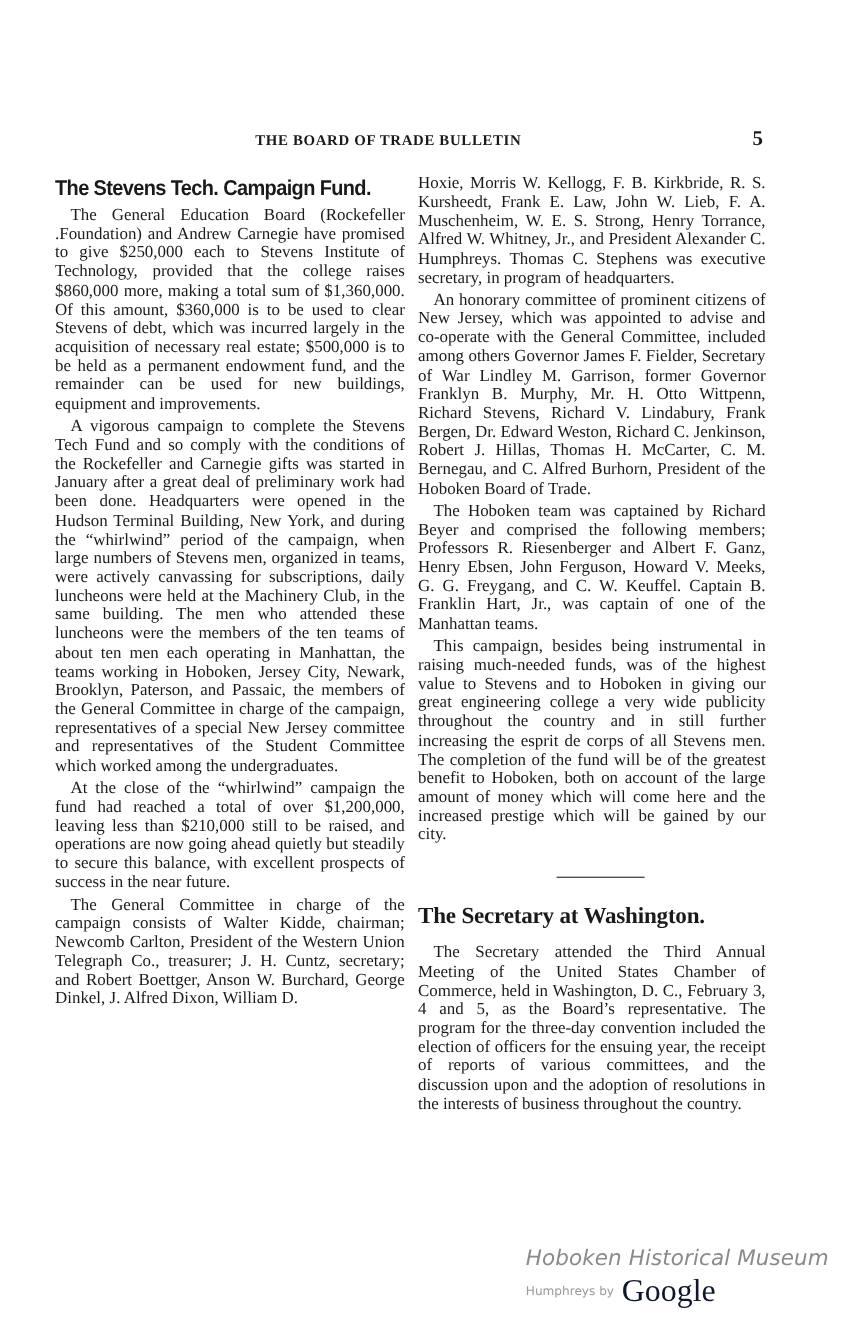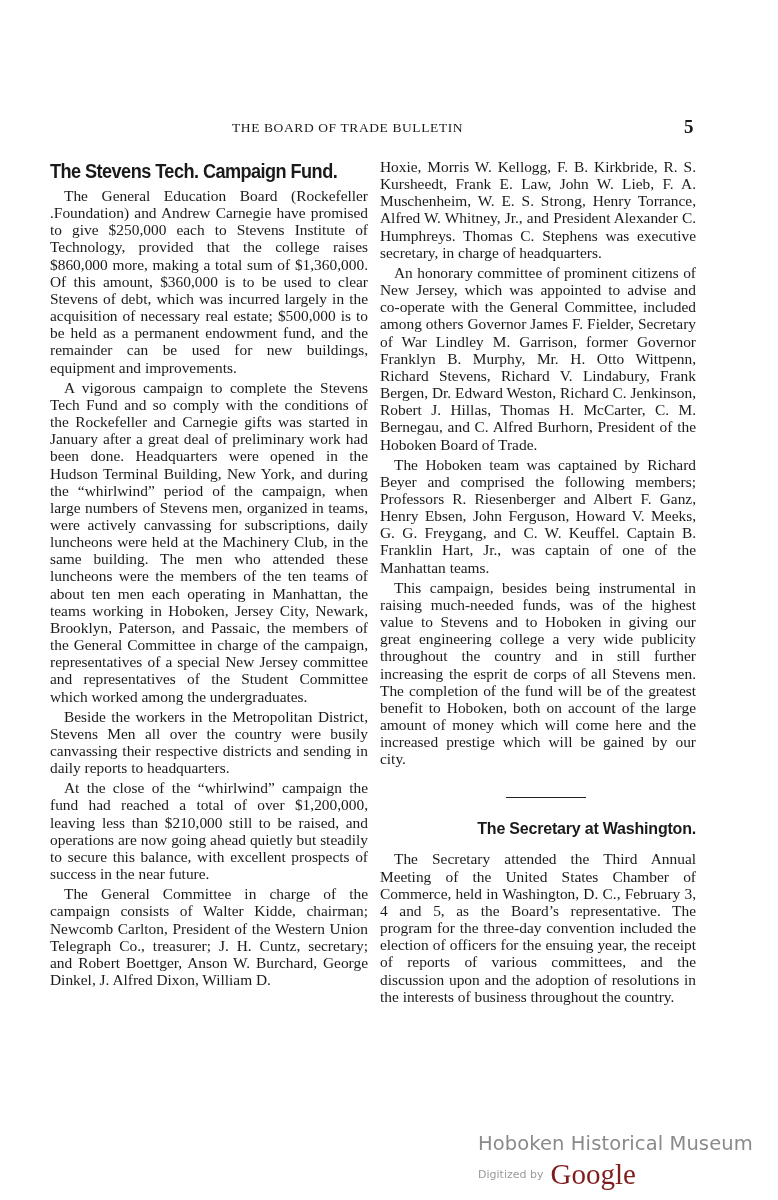--- a/index.html
+++ b/index.html
@@ -1,60 +1,59 @@
 <!DOCTYPE html>
 <html><head>
 <meta charset="utf-8">
 <style>
   html, body { margin: 0; padding: 0; background: #ffffff; }
   body { width: 778px; height: 1200px; position: relative; overflow: hidden; color: #1a1a1a; font-family: "Liberation Serif", "DejaVu Serif", serif; }
   .running-head { position: absolute; top: 120px; left: 0; width: 778px; }
-  .running-title { position: absolute; left: 232px; top: 0; font-size: 13.5px; letter-spacing: 0.6px; font-weight: normal; }
+  .running-title { position: absolute; left: 232px; top: 0; font-size: 13.5px; letter-spacing: 0.6px; font-weight: bold; }
   .page-number { position: absolute; left: 684px; top: -4px; font-size: 19px; font-weight: bold; }
   .col { position: absolute; top: 158px; }
   .col-left { left: 50px; width: 318px; }
   .col-right { left: 380px; width: 316px; }
   h1.article-title { margin: 0 0 3px 0; font-family: "Liberation Sans", "DejaVu Sans", sans-serif; font-weight: bold; font-size: 19.5px; letter-spacing: -0.6px; line-height: 26px; transform: scaleX(0.93); transform-origin: left; white-space: nowrap; }
   p.para { margin: 0; font-size: 15.4px; line-height: 17.15px; text-align: justify; text-indent: 14px; hyphens: manual; }
   p.para + p.para { margin-top: 3px; }
   p.cont { text-indent: 0; }
   .divider { width: 80px; height: 0; border-top: 1.5px solid #222; margin: 30px auto 22px 126px; position: relative; }
-  h2.article-title-2 { margin: 0 0 12px 0; font-family: Liberation Sans, sans-serif; font-weight: bold; font-size: 16px; text-align: right; letter-spacing: -0.2px; }
+  h2.article-title-2 { margin: 0 0 12px 0; font-family: Liberation Serif, serif; font-weight: bold; font-size: 21px; text-align: left; letter-spacing: -0.2px; }
   .italic { }
   .watermark { position: absolute; left: 478px; top: 1132px; font-family: "DejaVu Sans", sans-serif; color: #8a8a8a; }
-  .wm-museum { font-size: 19.5px; display: block; letter-spacing: 0.1px; }
+  .wm-museum { font-size: 19.5px; display: block; letter-spacing: 0.1px; font-style: italic; }
   .wm-digitized { position: absolute; left: 0; top: 26px; white-space: nowrap; }
   .wm-by { font-size: 11px; color: #9a9a9a; vertical-align: 6px; }
-  .wm-google { font-family: "Liberation Serif", serif; font-size: 29px; color: #7f1d1d; margin-left: 2px; }
+  .wm-google { font-family: "Liberation Serif", serif; font-size: 29px; color: #0f172a; margin-left: 2px; }
 </style>
 </head>
 <body>
 
 <div class="running-head">
   <span class="running-title">THE BOARD OF TRADE BULLETIN</span>
   <span class="page-number">5</span>
 </div>
 
 <div class="col col-left">
   <h1 class="article-title">The Stevens Tech. Campaign Fund.</h1>
   <p class="para">The General Education Board (Rocke­feller .Foundation) and Andrew Carnegie have promised to give $250,000 each to Stevens Institute of Technology, provided that the college raises $860,000 more, mak­ing a total sum of $1,360,000. Of this amount, $360,000 is to be used to clear Stevens of debt, which was incurred largely in the acquisition of necessary real estate; $500,000 is to be held as a perma­nent endowment fund, and the remainder can be used for new buildings, equipment and improvements.</p>
   <p class="para">A vigorous campaign to complete the Stevens Tech Fund and so comply with the conditions of the Rockefeller and Car­negie gifts was started in January after a great deal of preliminary work had been done. Headquarters were opened in the Hudson Terminal Building, New York, and during the “whirlwind” period of the campaign, when large numbers of Stevens men, organized in teams, were actively can­vassing for subscriptions, daily luncheons were held at the Machinery Club, in the same building. The men who attended these luncheons were the members of the ten teams of about ten men each operating in Manhattan, the teams working in Hobo­ken, Jersey City, Newark, Brooklyn, Paterson, and Passaic, the members of the General Committee in charge of the cam­paign, representatives of a special New Jersey committee and representatives of the Student Committee which worked among the undergraduates.</p>
-  <p class="para">Beside the workers in the Metropolitan District, Stevens Men all over the country were busily canvassing their respective dis­tricts and sending in daily reports to head­quarters.</p>
   <p class="para">At the close of the “whirlwind” cam­paign the fund had reached a total of over $1,200,000, leaving less than $210,000 still to be raised, and operations are now going ahead quietly but steadily to secure this bal­ance, with excellent prospects of success in the near future.</p>
   <p class="para">The General Committee in charge of the campaign consists of Walter Kidde, chairman; Newcomb Carlton, President of the Western Union Telegraph Co., treas­urer; J. H. Cuntz, secretary; and Robert Boettger, Anson W. Burchard, George Dinkel, J. Alfred Dixon, William D.</p>
 </div>
 
 <div class="col col-right">
-  <p class="para cont">Hoxie, Morris W. Kellogg, F. B. Kirkbride, R. S. Kursheedt, Frank E. Law, John W. Lieb, F. A. Muschenheim, W. E. S. Strong, Henry Torrance, Alfred W. Whitney, Jr., and President Alexander C. Humphreys. Thomas C. Stephens was executive secre­tary, in charge of headquarters.</p>
+  <p class="para cont">Hoxie, Morris W. Kellogg, F. B. Kirkbride, R. S. Kursheedt, Frank E. Law, John W. Lieb, F. A. Muschenheim, W. E. S. Strong, Henry Torrance, Alfred W. Whitney, Jr., and President Alexander C. Humphreys. Thomas C. Stephens was executive secre­tary, in program of headquarters.</p>
   <p class="para">An honorary committee of prominent citizens of New Jersey, which was ap­pointed to advise and co-operate with the General Committee, included among others Governor James F. Fielder, Secretary of War Lindley M. Garrison, former Gov­ernor Franklyn B. Murphy, Mr. H. Otto Wittpenn, Richard Stevens, Richard V. Lindabury, Frank Bergen, Dr. Edward Weston, Richard C. Jenkinson, Robert J. Hillas, Thomas H. McCarter, C. M. Bernegau, and C. Alfred Burhorn, Presi­dent of the Hoboken Board of Trade.</p>
   <p class="para">The Hoboken team was captained by Richard Beyer and comprised the follow­ing members; Professors R. Riesenberger and Albert F. Ganz, Henry Ebsen, John Ferguson, Howard V. Meeks, G. G. Frey­gang, and C. W. Keuffel. Captain B. Franklin Hart, Jr., was captain of one of the Manhattan teams.</p>
   <p class="para"><span>This campaign, besides being instru­mental in raising much-needed funds, was of the highest value to Stevens and to Hoboken in giving our great engineering college a very wide publicity throughout the country and in still further increasing the </span><span class="italic">esprit de corps</span><span> of all Stevens men. The completion of the fund will be of the greatest benefit to Hoboken, both on ac­count of the large amount of money which will come here and the increased prestige which will be gained by our city.</span></p>
 
   <div class="divider"></div>
 
   <h2 class="article-title-2">The Secretary at Washington.</h2>
   <p class="para">The Secretary attended the Third Annual Meeting of the United States Chamber of Commerce, held in Washington, D. C., February 3, 4 and 5, as the Board’s repre­sentative. The program for the three-day convention included the election of officers for the ensuing year, the receipt of reports of various committees, and the discussion upon and the adoption of resolutions in the interests of business throughout the country.</p>
 </div>
 
 <div class="watermark">
   <span class="wm-museum">Hoboken Historical Museum</span>
-  <span class="wm-digitized"><span class="wm-by">Digitized by</span> <span class="wm-google">Google</span></span>
+  <span class="wm-digitized"><span class="wm-by">Humphreys by</span> <span class="wm-google">Google</span></span>
 </div>
 
 </body></html>

